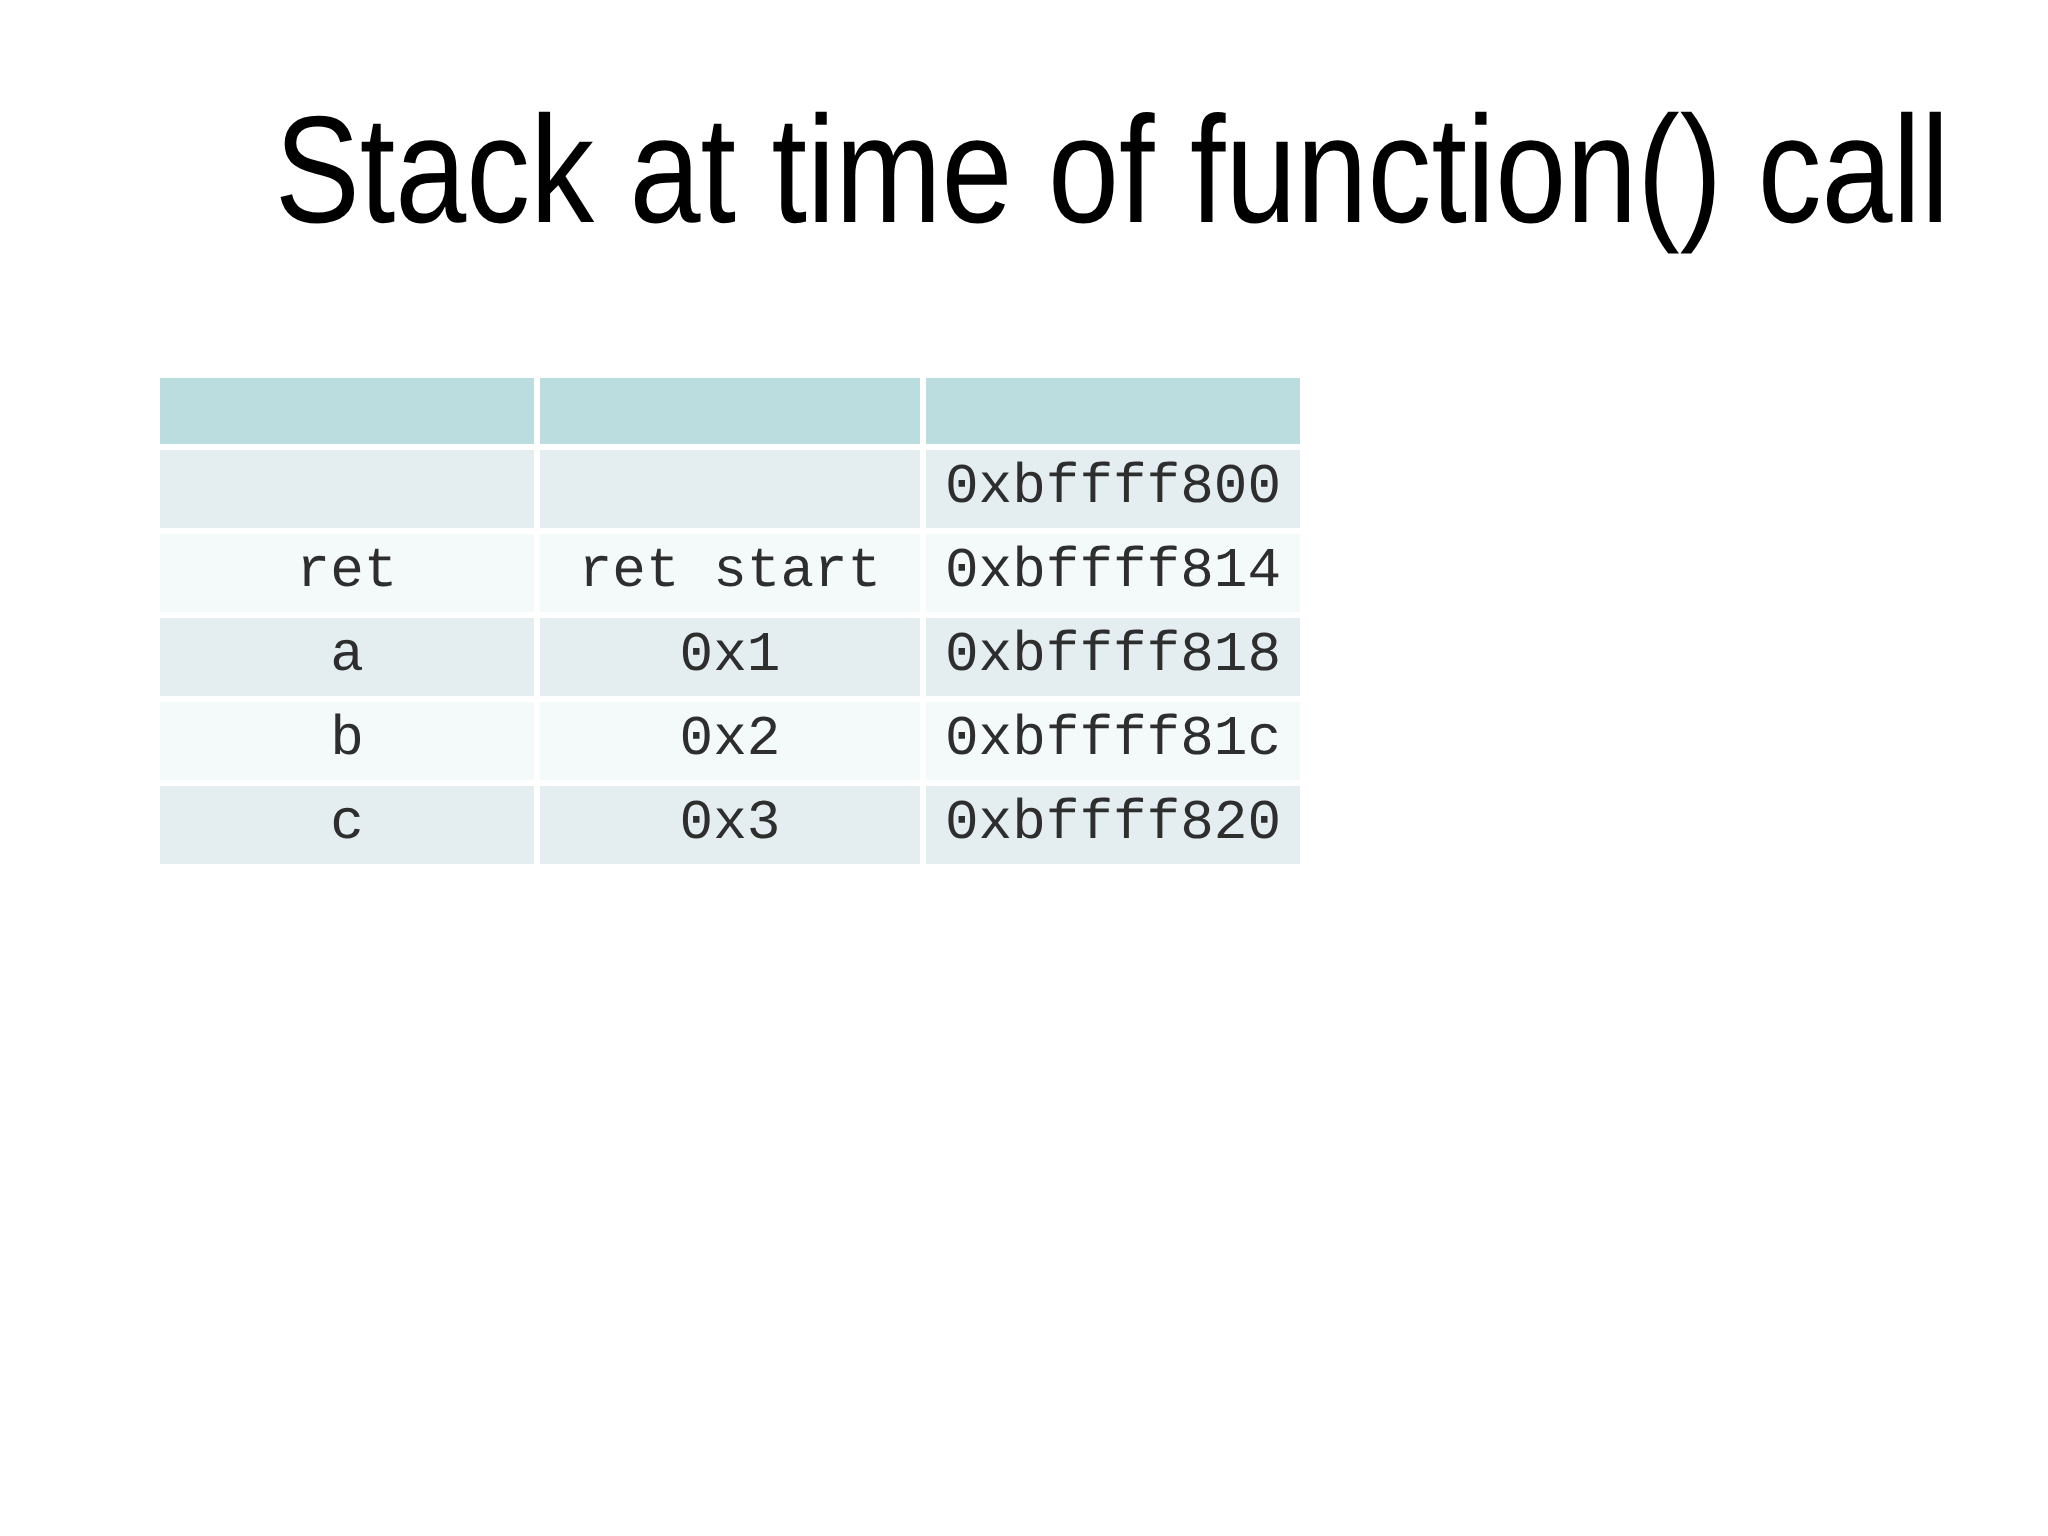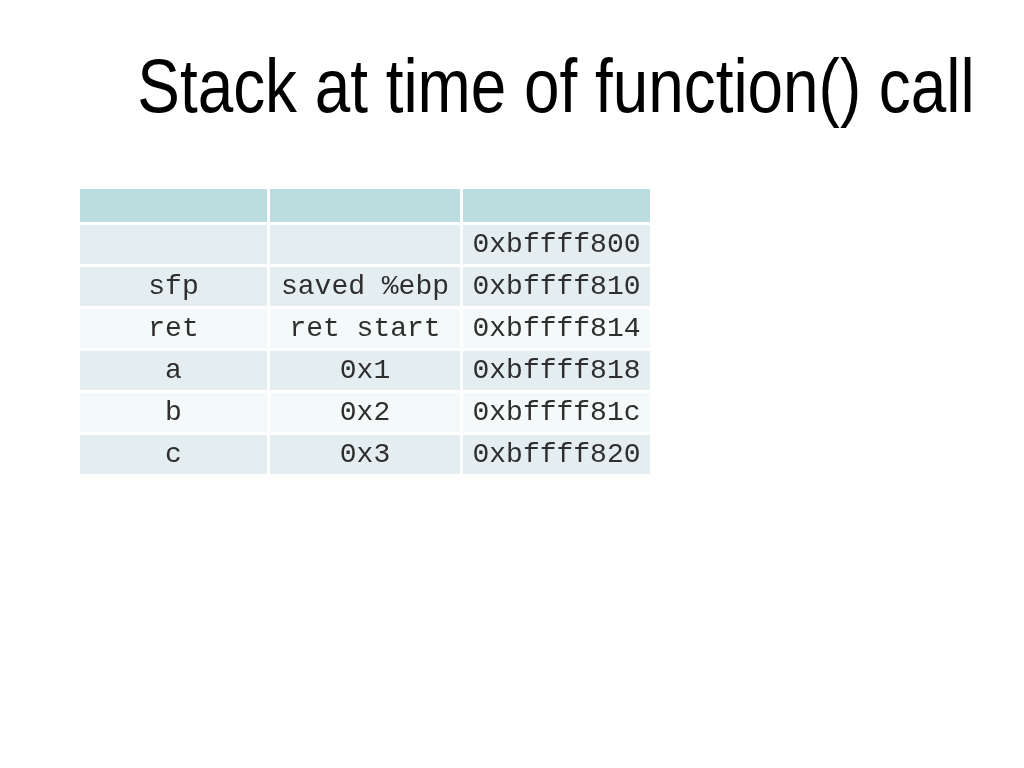--- a/index.html
+++ b/index.html
@@ -97,31 +97,20 @@
         </tr>
     </thead>
     <tbody>
         <tr class="odd">
           <td></td>
           <td></td>
           <td>
             <div class="cell-line">0xbffff800</div>
           </td>
         </tr>
-        <tr class="odd">
-          <td>
-            <div class="cell-line">sfp</div>
-          </td>
-          <td>
-            <div class="cell-line">saved %ebp</div>
-          </td>
-          <td>
-            <div class="cell-line">0xbffff810</div>
-          </td>
-        </tr>
         <tr class="even">
           <td>
             <div class="cell-line">ret</div>
           </td>
           <td>
             <div class="cell-line">ret start</div>
           </td>
           <td>
             <div class="cell-line">0xbffff814</div>
           </td>

